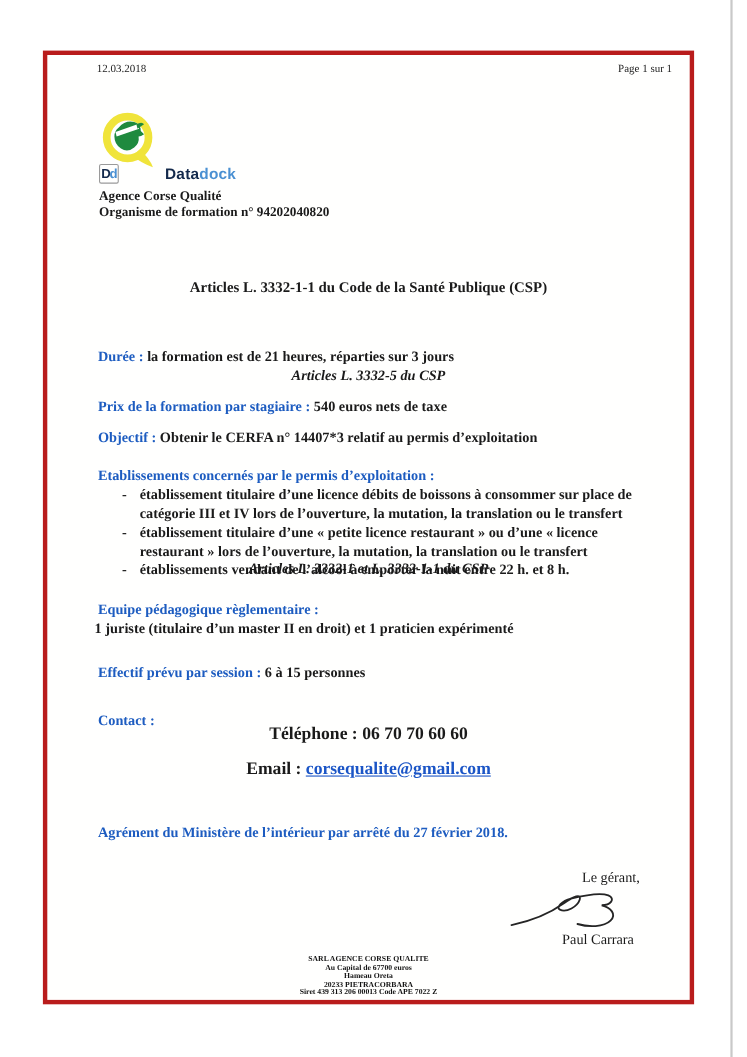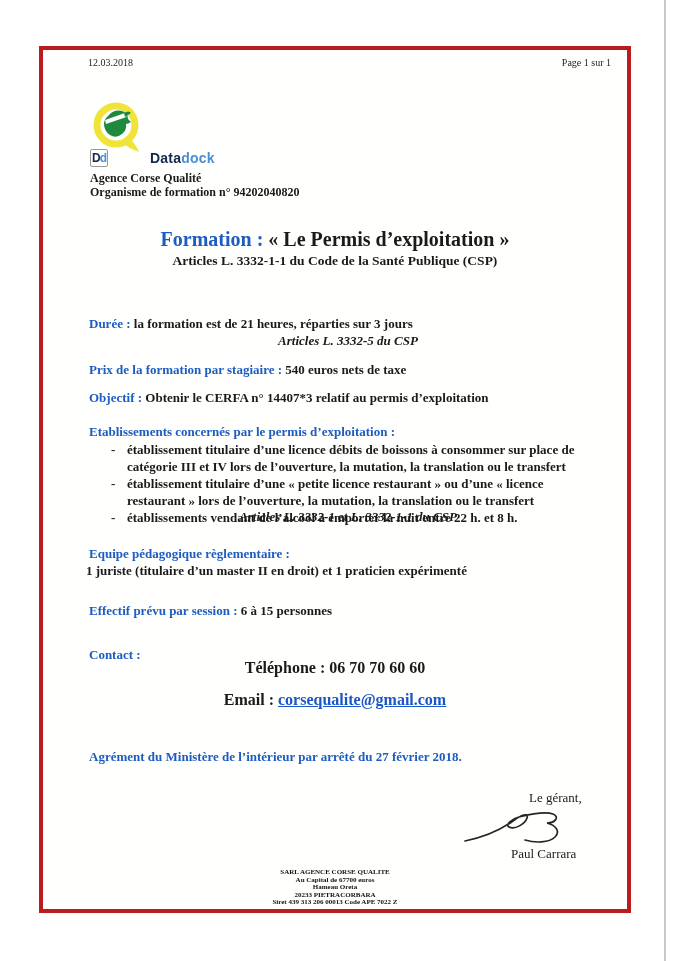--- a/index.html
+++ b/index.html
@@ -37,21 +37,21 @@
   .dd-blue { color: #4a90d2; }
   .dd-word { font-size: 14px; font-weight: bold; letter-spacing: 0.2px; padding-left: 36px; }
   .org-line1 { top: 121px; left: 47px; font-size: 12px; font-weight: bold; }
   .org-line2 { top: 135px; left: 47px; font-size: 12px; font-weight: bold; }
   
   .title { top: 178px; left: 0; width: 100%; text-align: center; font-size: 20px; font-weight: bold; }
   .subtitle { top: 203px; left: 0; width: 100%; text-align: center; font-size: 13.5px; font-weight: bold; }
   
   .blue { color: #1d5cc0; }
   .line { font-size: 13px; font-weight: bold; }
-  .ref { font-size: 13px; font-weight: bold; font-style: italic; width: 100%; text-align: center; left: 0; margin-left: 13px; }
+  .ref { font-size: 13px; font-weight: bold; font-style: italic; width: 100%; text-align: center; left: 0; }
   .duree { top: 266px; left: 46px; }
   .duree-ref { top: 283px; }
   .prix { top: 312px; left: 46px; }
   .objectif { top: 340px; left: 46px; }
   .etab-label { top: 374px; left: 46px; }
   .etab-list { top: 391px; left: 60px; width: 492px; }
   .etab-item { display: flex; font-size: 13px; font-weight: bold; line-height: 17px; }
   .etab-dash { width: 24px; flex: 0 0 24px; text-align: left; padding-left: 8px; }
   .etab-ref { top: 459px; text-align: center; }
   .equipe-label { top: 496px; left: 46px; }
@@ -96,23 +96,20 @@
     <span class="dd-box">
         <span class="dd-dark">D</span>
         <span class="dd-blue">d</span>
       </span>
     <span class="dd-word"><span class="dd-dark">Data</span><span class="dd-blue">dock</span></span>
   </div>
 
   <div class="abs org-line1">Agence Corse Qualité</div>
   <div class="abs org-line2">Organisme de formation n° 94202040820</div>
 
-  <div class="abs title">
-    <span class="blue">Formation :</span><span> « Le Permis d’exploitation »</span>
-  </div>
   <div class="abs subtitle">Articles L. 3332-1-1 du Code de la Santé Publique (CSP)</div>
 
   <div class="abs line duree">
     <span class="blue">Durée :</span><span> la  formation est de 21 heures, réparties sur 3 jours</span>
   </div>
   <div class="abs ref duree-ref">Articles L. 3332-5 du CSP</div>
 
   <div class="abs line prix">
     <span class="blue">Prix de la formation par stagiaire :</span><span> 540 euros nets de taxe</span>
   </div>

